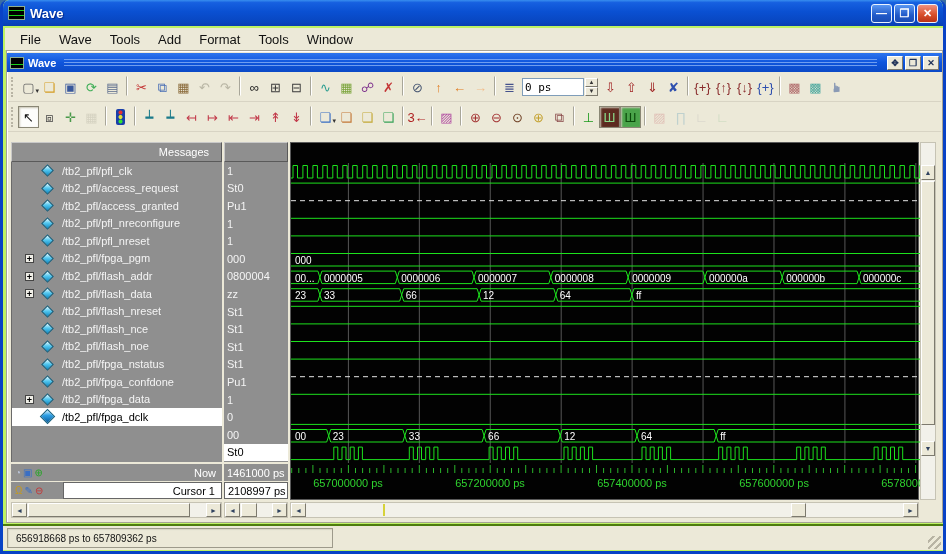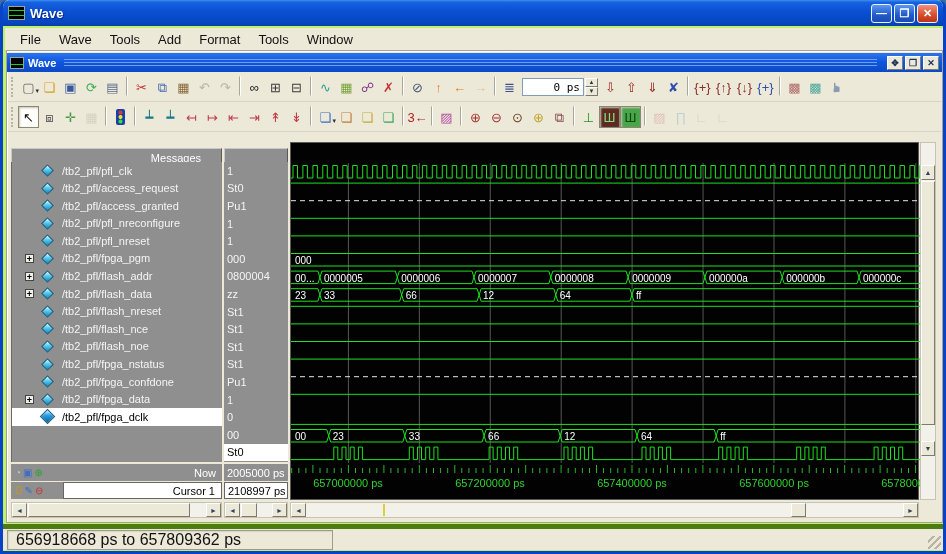--- a/index.html
+++ b/index.html
@@ -42,27 +42,27 @@
   .tbtn .glyph{font-size:13px;line-height:1;display:inline-block;}
   .tbtn .dd{font-size:7px;color:#333;position:absolute;right:-1px;bottom:2px;}
   .tbtn.pressed{border:1px solid #8a8775;background:#fdfdfb;box-shadow:inset 1px 1px 2px #c8c4b4;}
   .tbtn.grayed{opacity:.45;}
   .tbtn.tsep{width:2px;min-width:2px;height:20px;border-left:1px solid #a8a699;border-right:1px solid #fff;margin:0 3px;background:none;}
   .tbtn.traffic .glyph{width:9px;height:16px;border-radius:2px;background-color:#1a3faa;
     background-image:radial-gradient(circle at 4.5px 3.5px,#e33333 0 1.6px,rgba(0,0,0,0) 2.4px),
       radial-gradient(circle at 4.5px 8px,#e3e333 0 1.6px,rgba(0,0,0,0) 2.4px),
       radial-gradient(circle at 4.5px 12.5px,#33e333 0 1.6px,rgba(0,0,0,0) 2.4px);}
   .spin{height:20px;margin:0 2px;display:flex;align-items:center;}
-  .spin input{width:62px;height:18px;border:1px solid #7f9db9;font:11px "DejaVu Sans Mono",monospace;text-align:right;padding-right:3px;}
+  .spin input{width:62px;height:18px;border:1px solid #7f9db9;font:11px "DejaVu Sans Mono",monospace;text-align:left;padding-right:3px;}
   .spin .arrows{display:flex;flex-direction:column;margin-left:1px;}
   .spin .arrows span{font-size:6px;line-height:7px;width:13px;text-align:center;background:#ece9d8;border:1px solid #fff;
     border-right-color:#7d7a6e;border-bottom-color:#7d7a6e;color:#333;}
   
-  .hdr{position:absolute;top:148px;height:20px;background:#8f8f8f;border:1px solid #c8c8c8;border-right-color:#5a5a5a;border-bottom-color:#5a5a5a;
-    color:#fff;font-size:11px;display:flex;align-items:center;justify-content:flex-end;padding-right:20px;}
+  .hdr{position:absolute;top:142px;height:20px;background:#8f8f8f;border:1px solid #c8c8c8;border-right-color:#5a5a5a;border-bottom-color:#5a5a5a;
+    color:#fff;font-size:11px;display:flex;align-items:center;justify-content:flex-end;padding-right:12px;}
   #names-hdr{left:8px;width:211px;} #values-hdr{left:221px;width:64px;justify-content:flex-start;}
   #wave-hdr{position:absolute;left:287px;top:142px;width:629px;height:20px;background:#000;}
   #names-rows{position:absolute;left:8px;top:162px;width:211px;height:300px;background:#8f8f8f;overflow:hidden;border-left:1px solid #6a6a6a;}
   #values-rows{position:absolute;left:221px;top:162px;width:64px;height:300px;background:#8f8f8f;overflow:hidden;}
   .srow{position:relative;height:17.6px;color:#f4f4f4;}
   .srow.selected{background:#fff;color:#000;}
   .expander{position:absolute;left:13px;top:4px;width:9px;height:9px;background:#f0efe8;border:1px solid #444;
     font:bold 9px/8px "Liberation Sans",sans-serif;color:#000;text-align:center;}
   .diamond{position:absolute;left:31px;top:4px;width:9px;height:9px;transform:rotate(45deg);
     background:linear-gradient(135deg,#e8fbff 0%,#54c8f0 45%,#0f87c0 100%);border:1px solid #16607e;}
@@ -80,22 +80,22 @@
   .rowicons{display:flex;gap:2px;padding-left:4px;width:52px;}
   .rowicons span{font-size:10px;line-height:1;}
   .rlabel{flex:1;text-align:right;padding-right:6px;}
   .curbox{flex:1;height:17px;background:#fff;color:#000;border:1px solid #666;display:flex;align-items:center;justify-content:flex-end;padding-right:6px;}
   
   .sbar{position:absolute;background:#f2f1ea;border:1px solid #c6c3b4;}
   .sbtn{position:absolute;background:#ece9d8;border:1px solid #fff;border-right-color:#7d7a6e;border-bottom-color:#7d7a6e;
     color:#30425f;display:flex;align-items:center;justify-content:center;font-size:7px;}
   .sthumb{position:absolute;background:#ece9d8;border:1px solid #fff;border-right-color:#7d7a6e;border-bottom-color:#7d7a6e;}
   
-  #statusbar{position:absolute;left:0;top:524px;width:940px;height:26px;background:#ece9d8;border-top:5px solid #4d7c0f;
-    display:flex;align-items:center;padding:0 4px;gap:4px;font-size:16px;color:#111;}
+  #statusbar{position:absolute;left:0;top:524px;width:940px;height:26px;background:#ece9d8;border-top:2px solid #4d7c0f;
+    display:flex;align-items:center;padding:0 4px;gap:4px;font-size:10px;color:#111;}
   .scell{height:20px;border:1px solid #9d9a8b;box-shadow:inset 1px 1px 1px #d8d5c5;display:flex;align-items:center;padding:0 8px;}
   #scell1{width:326px;} #scell2{flex:1;gap:28px;}
   .grip2{position:absolute;right:2px;bottom:2px;width:13px;height:13px;
     background:repeating-linear-gradient(135deg,rgba(0,0,0,0) 0 3px,#b8b4a4 3px 5px);}
 </style>
 </head>
 <body>
 
 <div id="window">
 
@@ -661,21 +661,21 @@
 
   <div class="brow" id="now-names">
     <span class="rowicons">
         <span style="color: rgb(184, 194, 212);">◔</span>
         <span style="color: rgb(58, 111, 196);">▣</span>
         <span style="color: rgb(42, 164, 42);">⊕</span>
       </span>
     <span class="rlabel">Now</span>
   </div>
   <div class="brow" id="now-value">
-      <span>2005000 ps</span>
+      <span>1461000 ps</span>
     </div>
   <div class="brow" id="cur-names">
     <span class="rowicons">
         <span style="color: rgb(196, 154, 31);">Ω</span>
         <span style="color: rgb(58, 111, 196);">✎</span>
         <span style="color: rgb(196, 53, 53);">⊖</span>
       </span>
     <span class="curbox">Cursor 1</span>
   </div>
   <div class="brow" id="cur-value">

